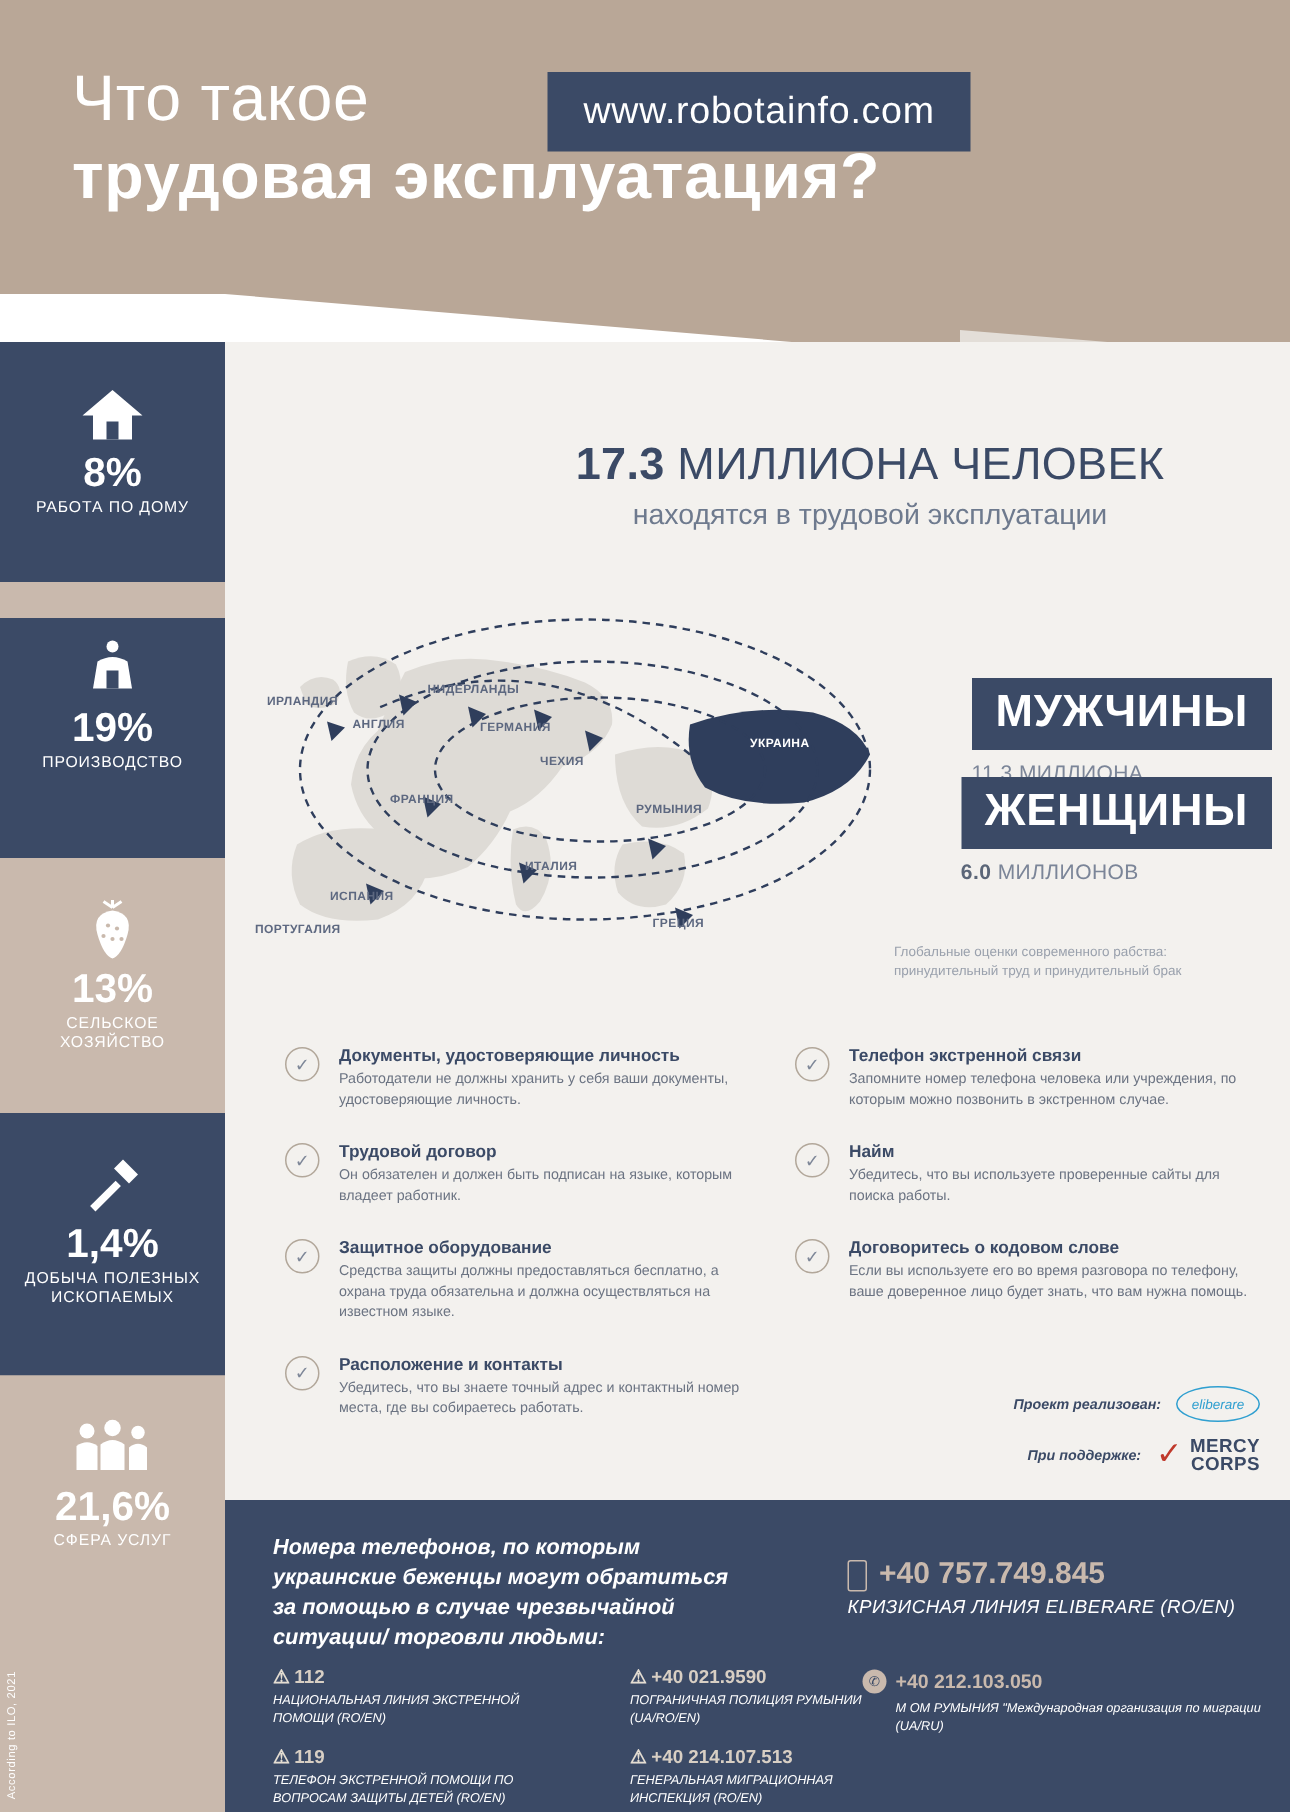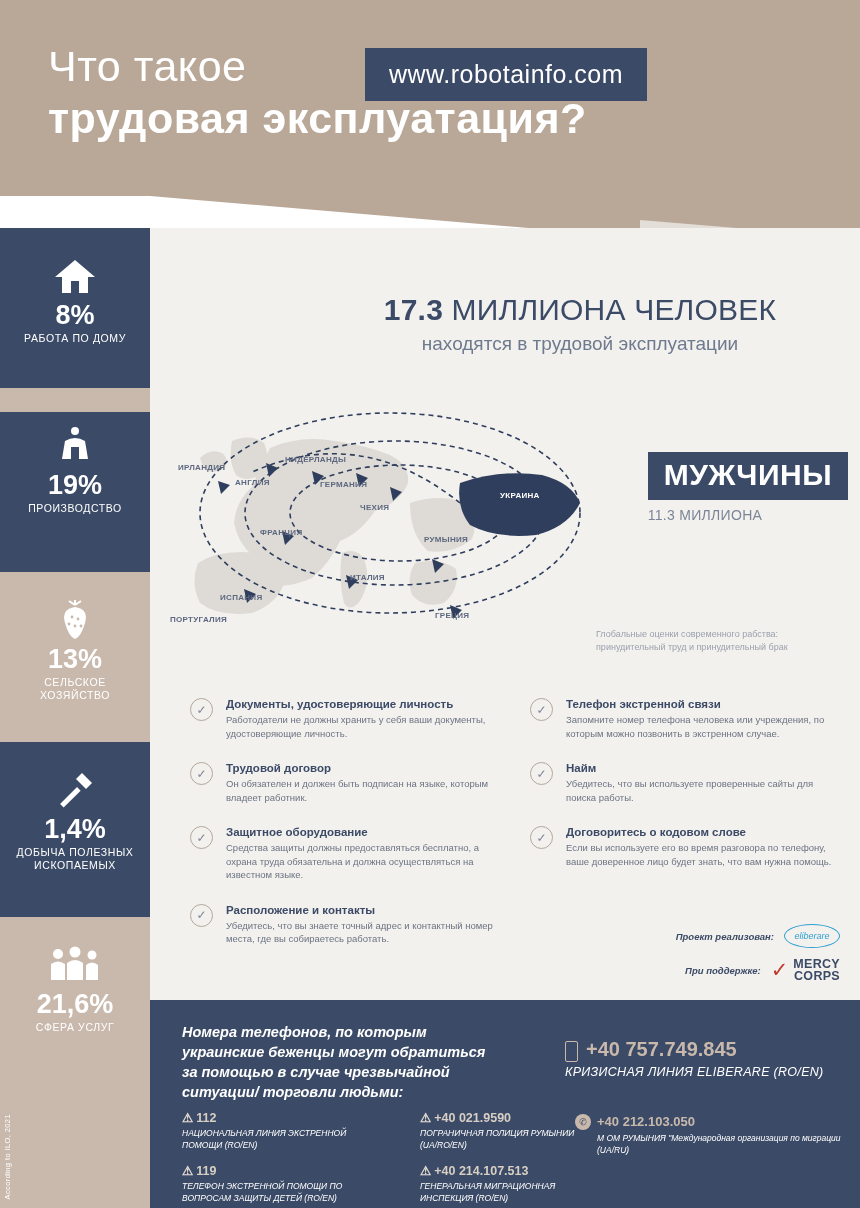--- a/index.html
+++ b/index.html
@@ -289,20 +289,26 @@
       <div class="map-label" style="left:190px;top:210px;">ИТАЛИЯ</div>
       <div class="map-label" style="left:60px;top:230px;">ИСПАНИЯ</div>
       <div class="map-label" style="left:10px;top:252px;">ПОРТУГАЛИЯ</div>
       <div class="map-label" style="left:275px;top:248px;">ГРЕЦИЯ</div>
     </div>
 
     <div class="gender-block" style="top:196px;margin-top:28px;">
       <div class="g-bar">МУЖЧИНЫ</div>
       <div class="g-sub">11.3 МИЛЛИОНА</div>
     </div>
+    <div class="gender-block" style="top:290px;">
+      <div class="g-bar">ЖЕНЩИНЫ</div>
+      <div class="g-sub">
+        <b>6.0</b><span> МИЛЛИОНОВ</span>
+      </div>
+    </div>
     <div class="src-note">Глобальные оценки современного рабства: принудительный труд и принудительный брак</div>
 
     <div class="checks">
       <div class="col col-l">
 
         <div class="check-item">
           <div class="chk">✓</div>
           <div class="chk-title">Документы, удостоверяющие личность</div>
           <div class="chk-body">Работодатели не должны хранить у себя ваши документы, удостоверяющие личность.</div>
         </div>

